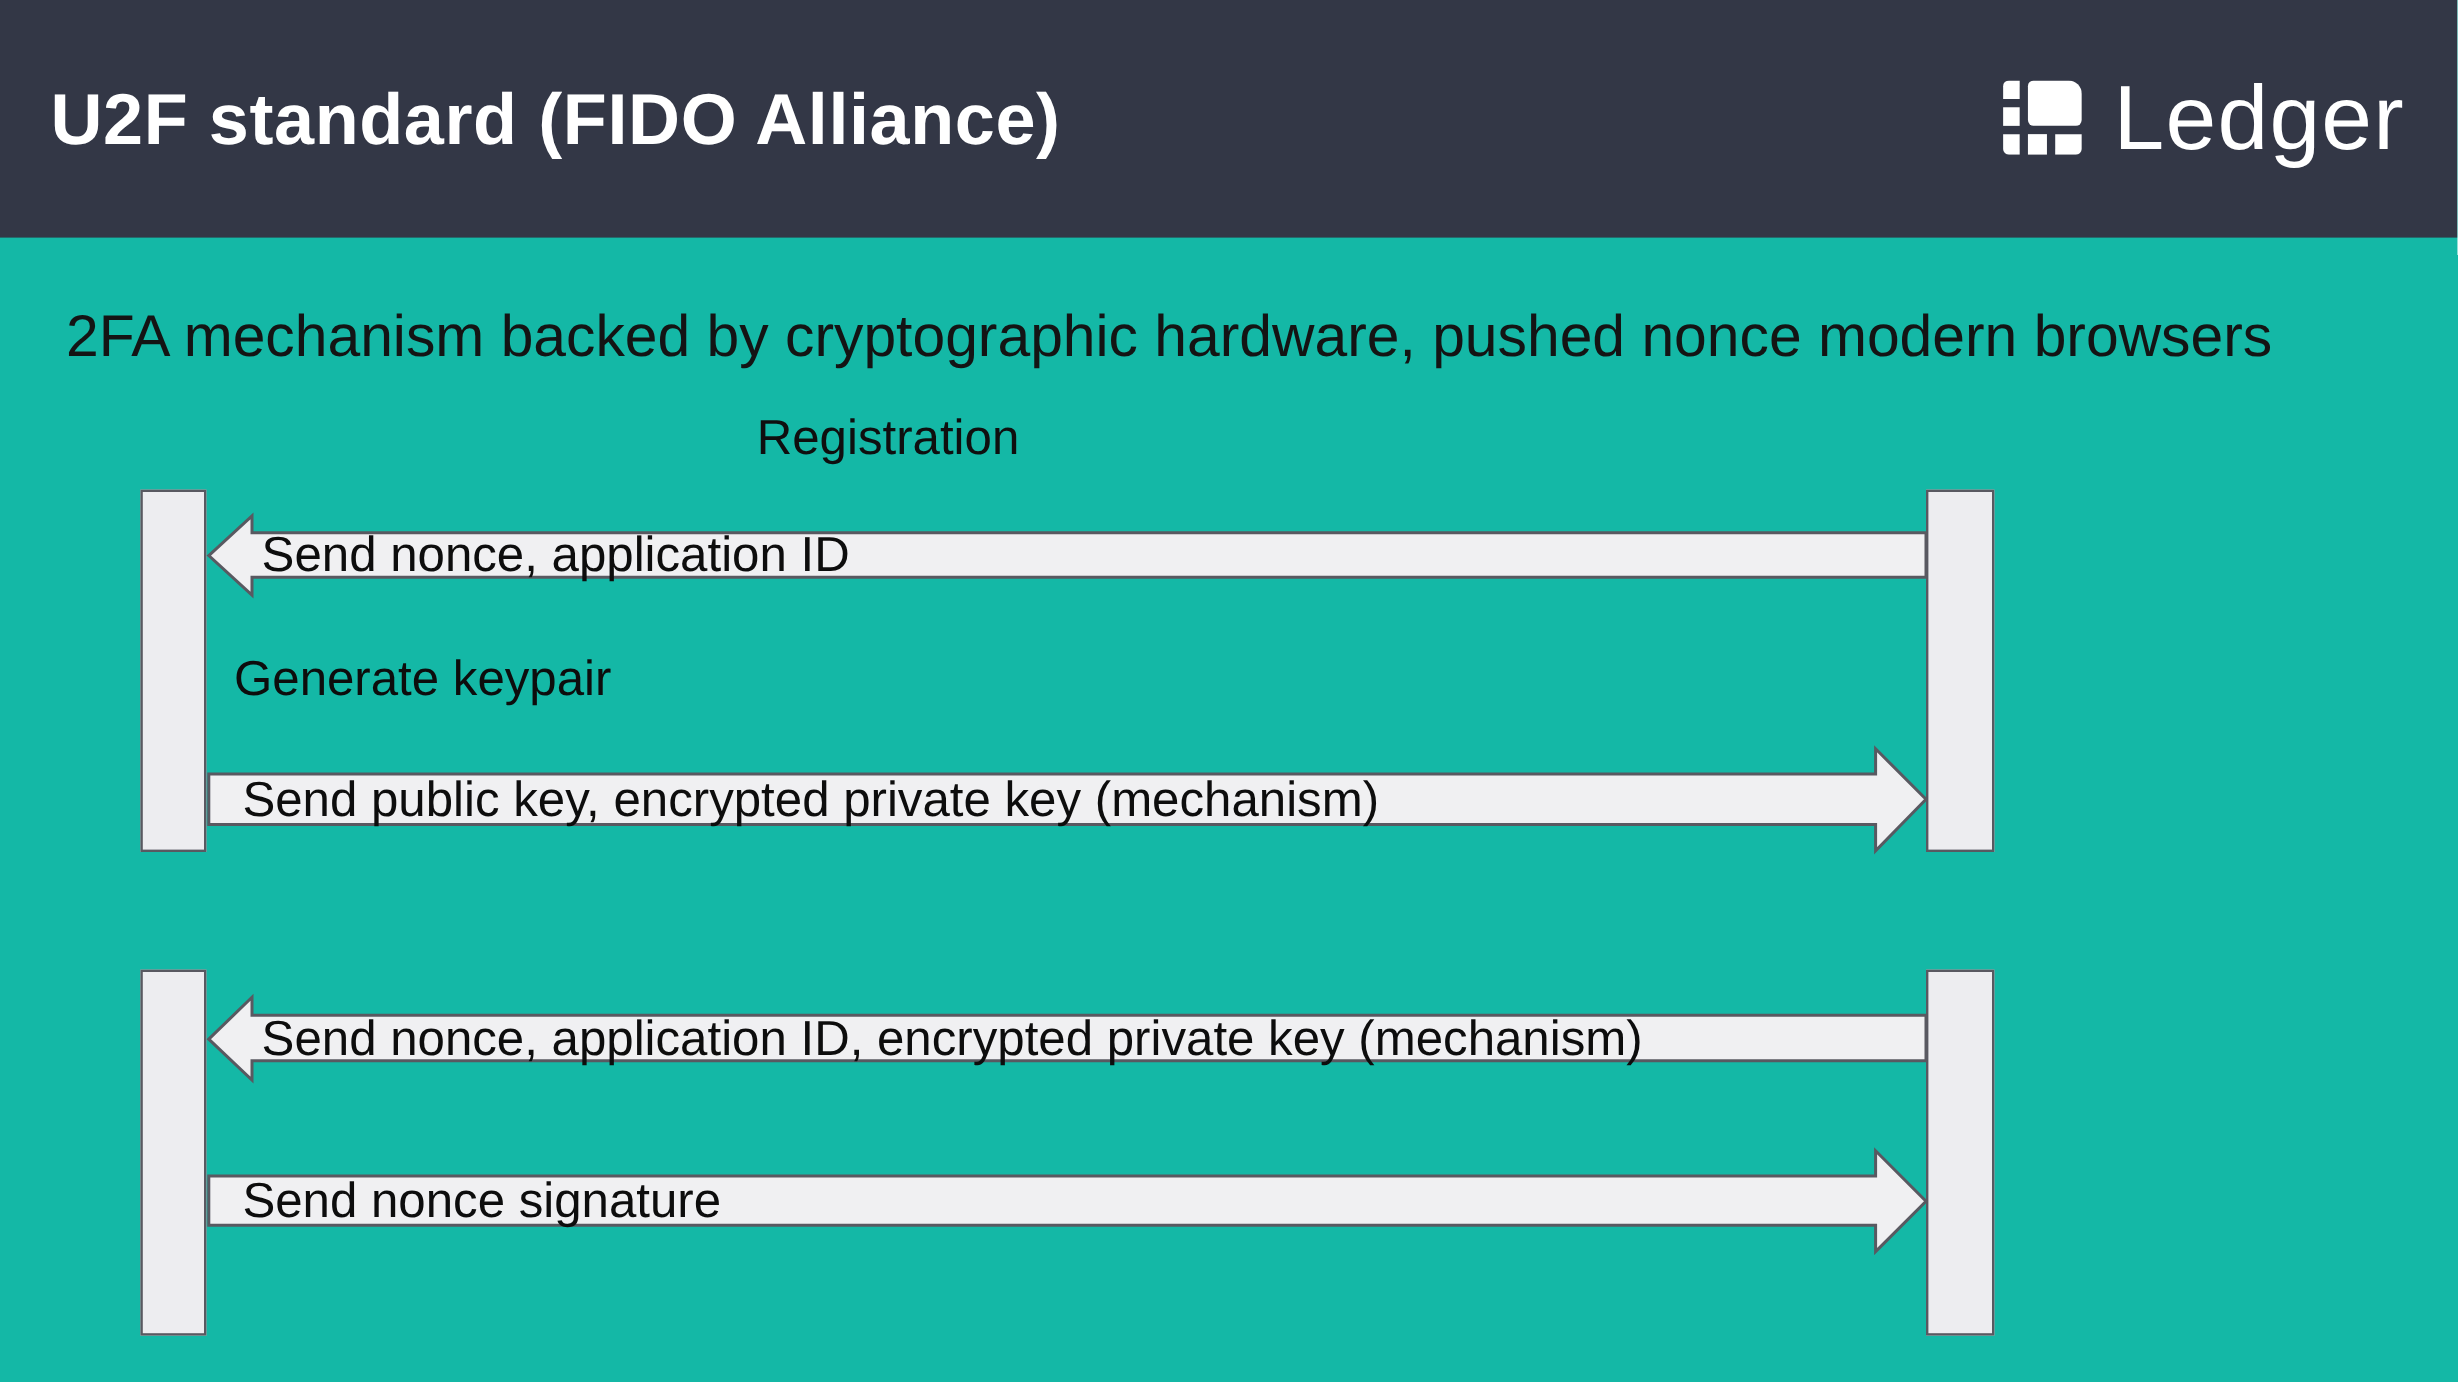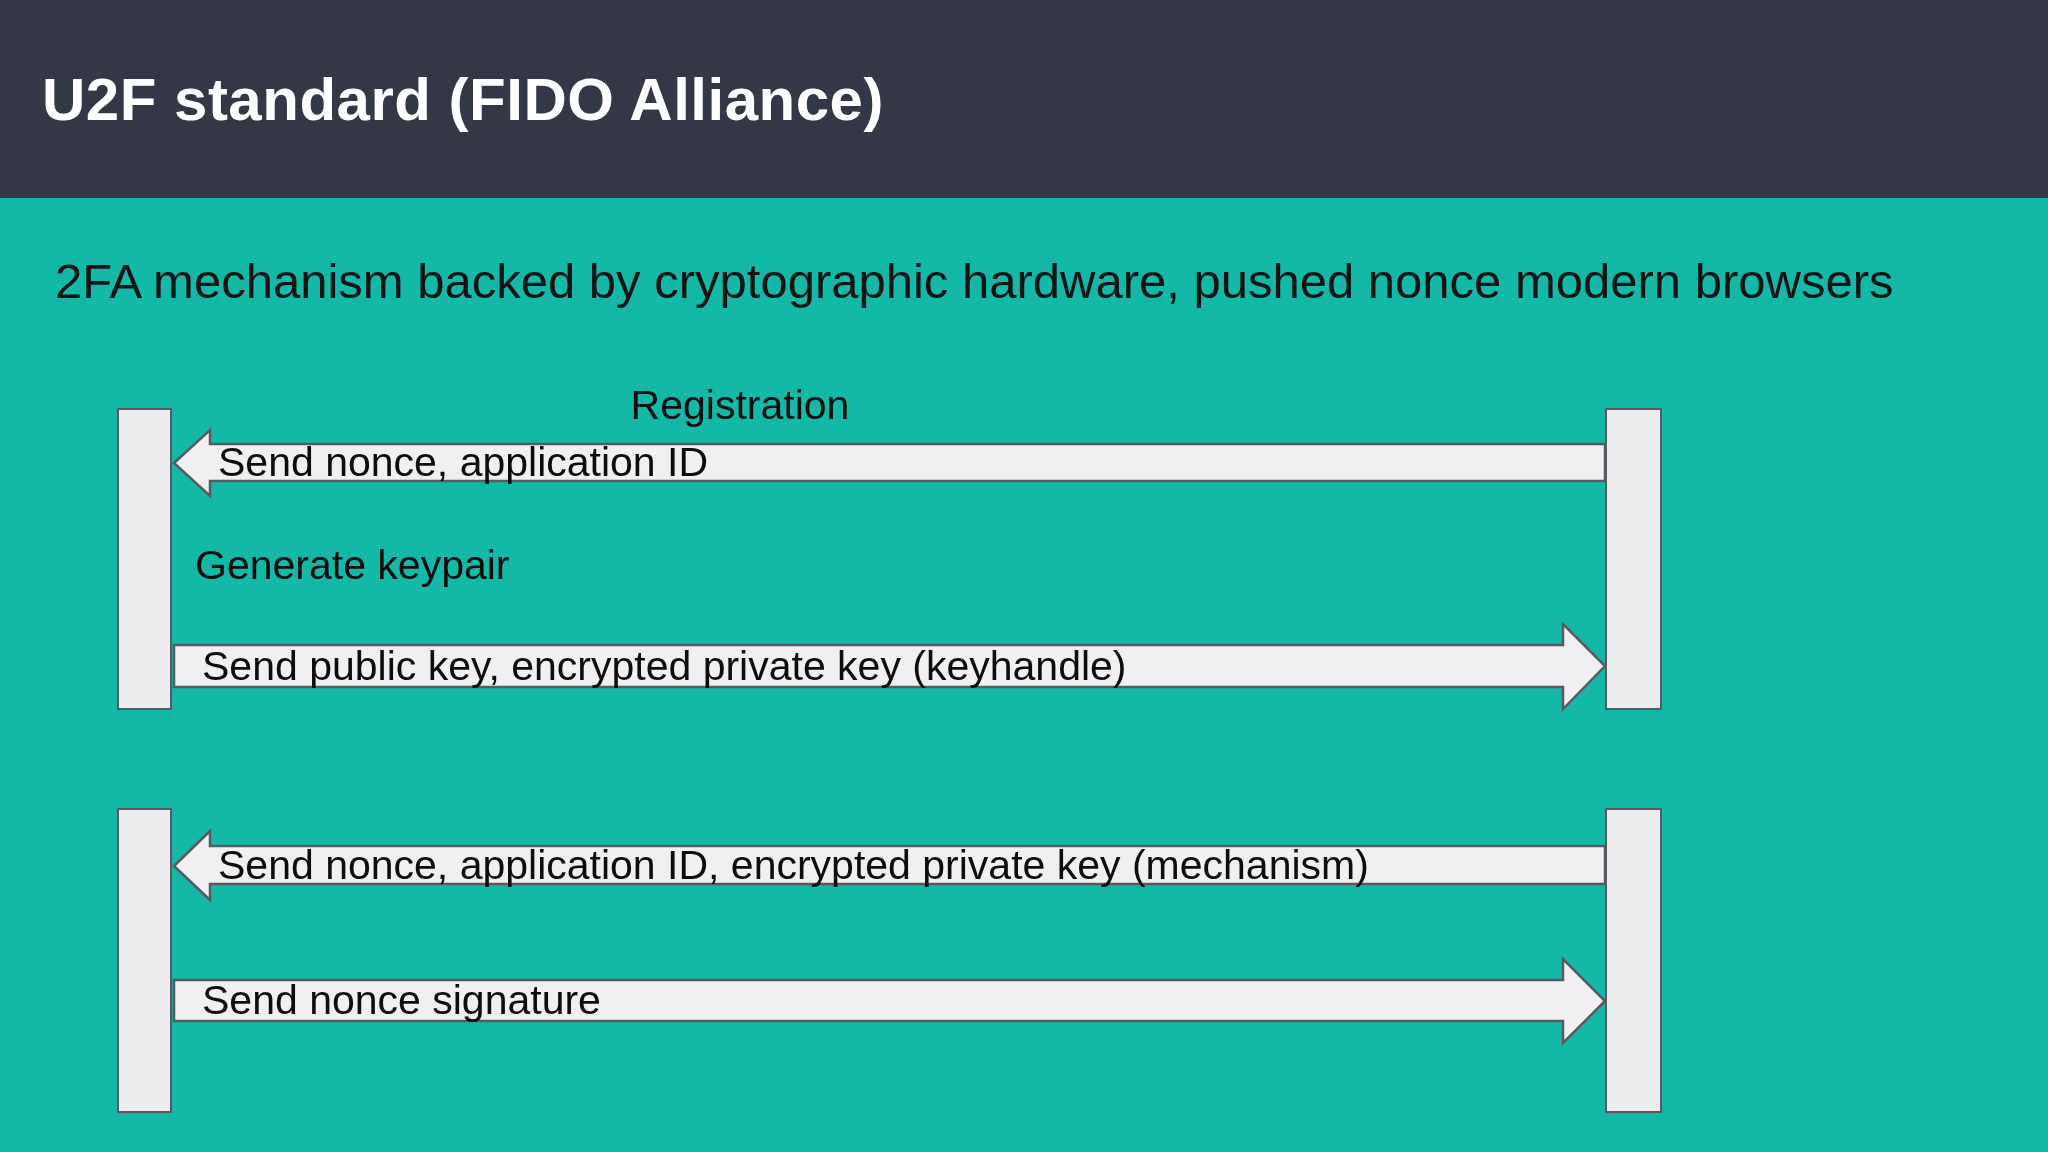--- a/index.html
+++ b/index.html
@@ -37,21 +37,20 @@
   
   .subtitle{
     position:absolute;left:55px;top:252px;
     font-size:49px;line-height:58px;color:#141414;
     white-space:nowrap;
   }
   .sec-title{
     position:absolute;
     font-size:41px;line-height:48px;color:#0f0f0f;
     text-align:center;
-    margin-top:41px;
   }
   .sec-title.reg{left:0;top:340px;width:1480px;}
   .sec-title.auth{left:0;top:762px;width:1532px;}
   
   .bar{
     position:absolute;
     box-sizing:border-box;
     background:#ededf0;
     border:2.5px solid #595961;
   }
@@ -67,40 +66,53 @@
     white-space:nowrap;
   }
 </style>
 </head>
 <body>
 
 <div class="slide">
 
   <div class="header">
     <div class="header-title">U2F standard (FIDO Alliance)</div>
+    <div class="brand">
+      <svg class="brand-icon" viewBox="0 0 190 180" xmlns="http://www.w3.org/2000/svg" aria-hidden="true">
+        <g fill="#ffffff">
+          <path d="M14,0 h26 v45 h-40 v-31 a14,14 0 0 1 14,-14 z"></path>
+          <rect x="0" y="65" width="40" height="45"></rect>
+          <path d="M0,130 h40 v50 h-26 a14,14 0 0 1 -14,-14 z"></path>
+          <path d="M74,0 h84 a32,32 0 0 1 32,32 v64 a14,14 0 0 1 -14,14 h-102 a14,14 0 0 1 -14,-14 v-82 a14,14 0 0 1 14,-14 z"></path>
+          <rect x="60" y="130" width="46" height="50"></rect>
+          <path d="M126,130 h64 v36 a14,14 0 0 1 -14,14 h-50 z"></path>
+        </g>
+      </svg>
+      <div class="brand-wordmark">Ledger</div>
+    </div>
   </div>
 
   <div class="subtitle">2FA mechanism backed by cryptographic hardware, pushed nonce modern browsers</div>
 
   <div class="sec-title reg">Registration</div>
 
   <div class="bar left reg"></div>
   <div class="bar right reg"></div>
 
   <svg class="arrow-svg" style="top:428px;height:70px;" viewBox="0 0 1435 70" xmlns="http://www.w3.org/2000/svg" aria-hidden="true">
     <path class="arrow-path" d="M2,35 L38,2 L38,16 L1433,16 L1433,53 L38,53 L38,68 Z"></path>
   </svg>
   <div class="msg-label" style="left:218px;top:438px;">Send nonce, application ID</div>
 
   <div class="msg-label" style="left:195px;top:541px;">Generate keypair</div>
 
   <svg class="arrow-svg" style="top:622px;height:90px;" viewBox="0 0 1435 90" xmlns="http://www.w3.org/2000/svg" aria-hidden="true">
     <path class="arrow-path" d="M2,23 L1391,23 L1391,2 L1433,44 L1391,87 L1391,65 L2,65 Z"></path>
   </svg>
-  <div class="msg-label" style="left:202px;top:642px;">Send public key, encrypted private key (keyhandle)</div>
+  <div class="msg-label" style="left:202px;top:642px;">Send public key, encrypted private key (mechanism)</div>
 
 
   <div class="bar left auth"></div>
   <div class="bar right auth"></div>
 
   <svg class="arrow-svg" style="top:828px;height:74px;" viewBox="0 0 1435 74" xmlns="http://www.w3.org/2000/svg" aria-hidden="true">
     <path class="arrow-path" d="M2,38 L38,3 L38,18 L1433,18 L1433,56 L38,56 L38,72 Z"></path>
   </svg>
   <div class="msg-label" style="left:218px;top:841px;">Send nonce, application ID, encrypted private key (mechanism)</div>
 

